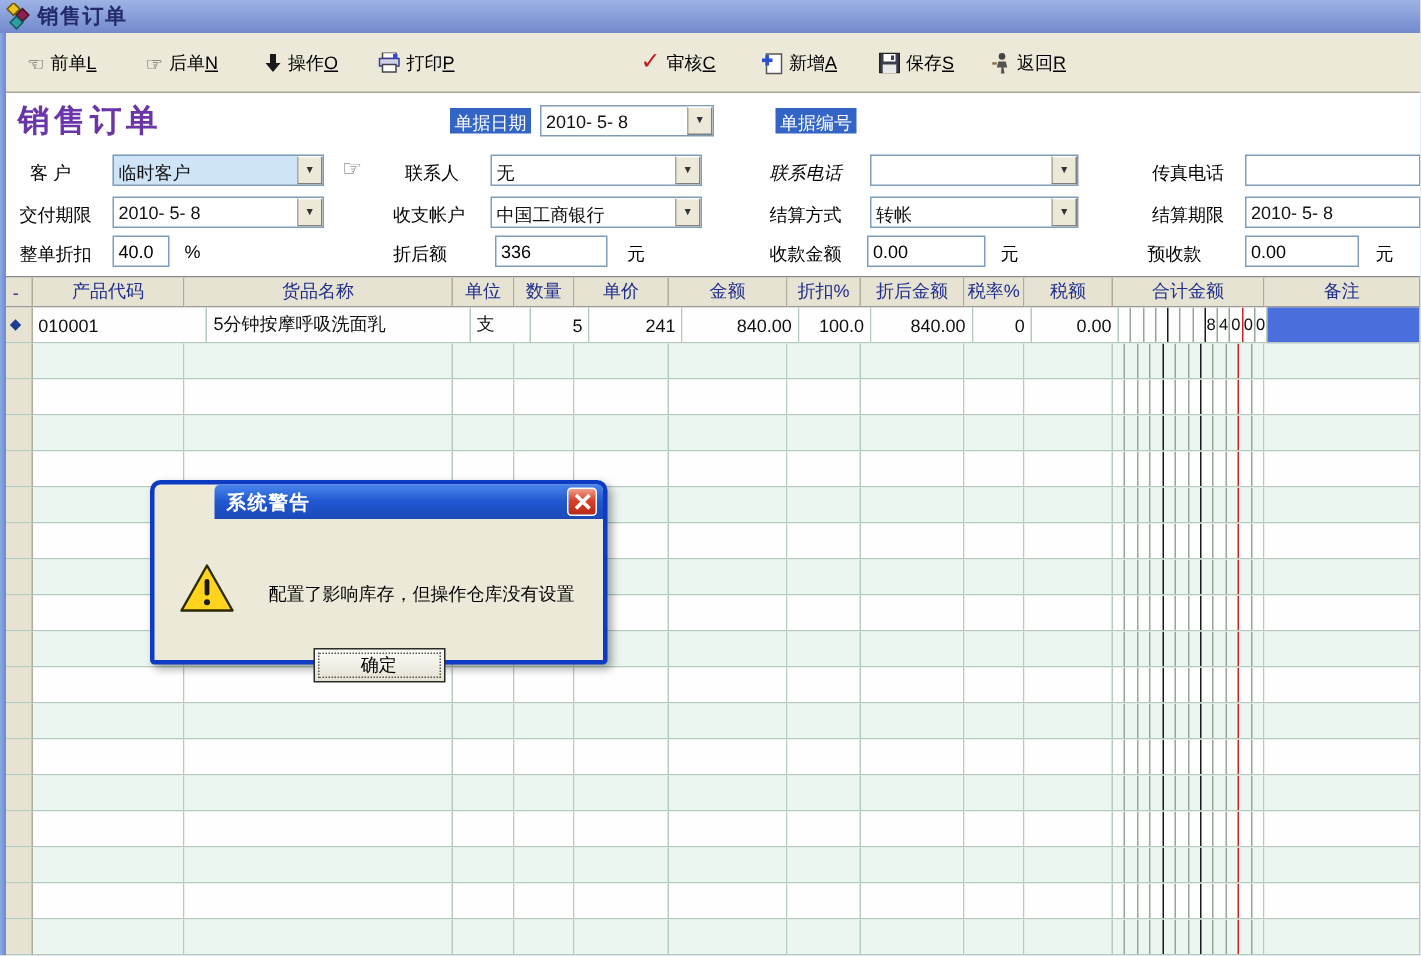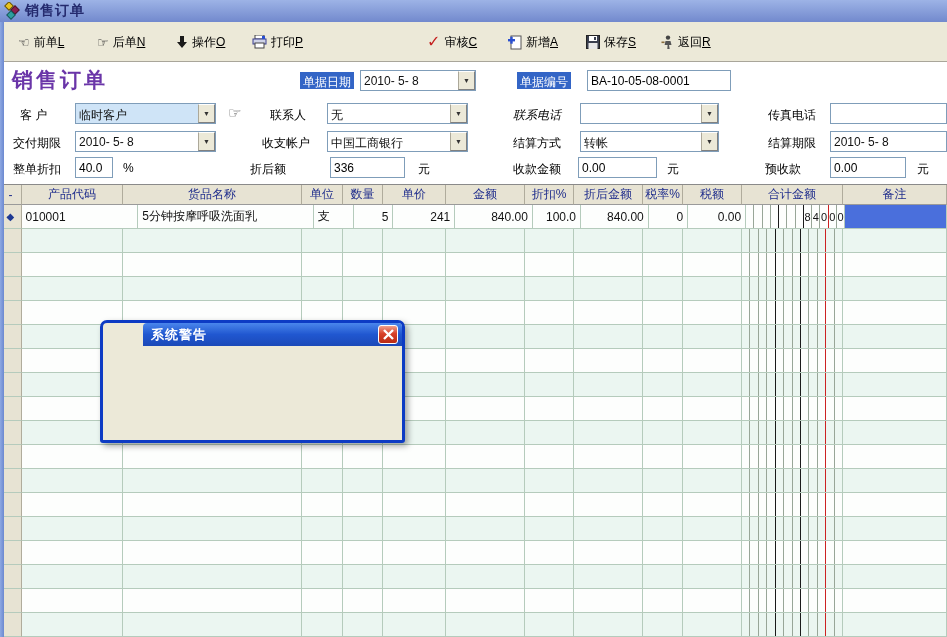--- a/index.html
+++ b/index.html
@@ -166,21 +166,20 @@
   <div class="formarea">
     <span class="form-title">销售订单</span>
 
     <span class="chip" style="left:300px;top:10px;">单据日期</span>
     <div class="combo" style="left:360px;top:8px;width:116px;">
       <span class="c-text">2010- 5- 8</span>
       <span class="c-btn">▼</span>
     </div>
 
     <span class="chip" style="left:517px;top:10px;">单据编号</span>
-    <input class="txt" style="left: 587px; top: 8px; width: 144px;" value="BA-10-05-08-0001">
 
     <span class="lbl" style="left:20px;top:45px;">客 户</span>
     <div class="combo hl" style="left:75px;top:41px;width:141px;">
       <span class="c-text">临时客户</span>
       <span class="c-btn">▼</span>
     </div>
     <span class="uni-icon" style="position:absolute;left:228px;top:44px;font-size:15px;color:#555;">☞</span>
     <span class="lbl" style="left:270px;top:45px;">联系人</span>
     <div class="combo" style="left:327px;top:41px;width:141px;">
       <span class="c-text">无</span>
@@ -211,21 +210,21 @@
     </div>
     <span class="lbl" style="left:768px;top:73px;">结算期限</span>
     <div class="combo noarrow" style="left:830px;top:69px;width:117px;">
       <span class="c-text">2010- 5- 8</span>
 
     </div>
 
     <span class="lbl" style="left:13px;top:99px;">整单折扣</span>
     <input class="txt" style="left: 75px; top: 95px; width: 38px;" value="40.0">
     <span class="suffix" style="left:123px;top:99px;">%</span>
-    <span class="lbl" style="left:250px;top:99px;">折后额</span>
+    <span class="lbl" style="left:262px;top:99px;">折后额</span>
     <input class="txt" style="left: 330px; top: 95px; width: 75px;" value="336">
     <span class="suffix" style="left:418px;top:99px;">元</span>
     <span class="lbl" style="left:513px;top:99px;">收款金额</span>
     <input class="txt" style="left: 578px; top: 95px; width: 79px;" value="0.00">
     <span class="suffix" style="left:667px;top:99px;">元</span>
     <span class="lbl" style="left:765px;top:99px;">预收款</span>
     <input class="txt" style="left: 830px; top: 95px; width: 76px;" value="0.00">
     <span class="suffix" style="left:917px;top:99px;">元</span>
   </div>
 
@@ -791,15 +790,26 @@
 
   <div class="dialog">
     <div class="dlg-title">
       <span class="dlg-title-text">系统警告</span>
       <span class="dlg-close">
         <svg width="11" height="11" viewBox="0 0 11 11">
           <path d="M1 1 L10 10 M10 1 L1 10" stroke="#fff" stroke-width="2.4"></path>
         </svg>
       </span>
     </div>
+    <div class="dlg-body">
+      <span class="warn-icon">
+        <svg width="36" height="33" viewBox="0 0 36 33">
+          <path d="M18 1 L35 31 L1 31 Z" fill="#ffd31e" stroke="#2b2b00" stroke-width="1.6" stroke-linejoin="round"></path>
+          <rect x="16.4" y="10" width="3.2" height="11" rx="1.5" fill="#1a1a1a"></rect>
+          <circle cx="18" cy="25.5" r="2" fill="#1a1a1a"></circle>
+        </svg>
+      </span>
+      <span class="dlg-msg">配置了影响库存，但操作仓库没有设置</span>
+      <button class="dlg-ok">确定</button>
+    </div>
   </div>
 
 </div>
 
 </body></html>

